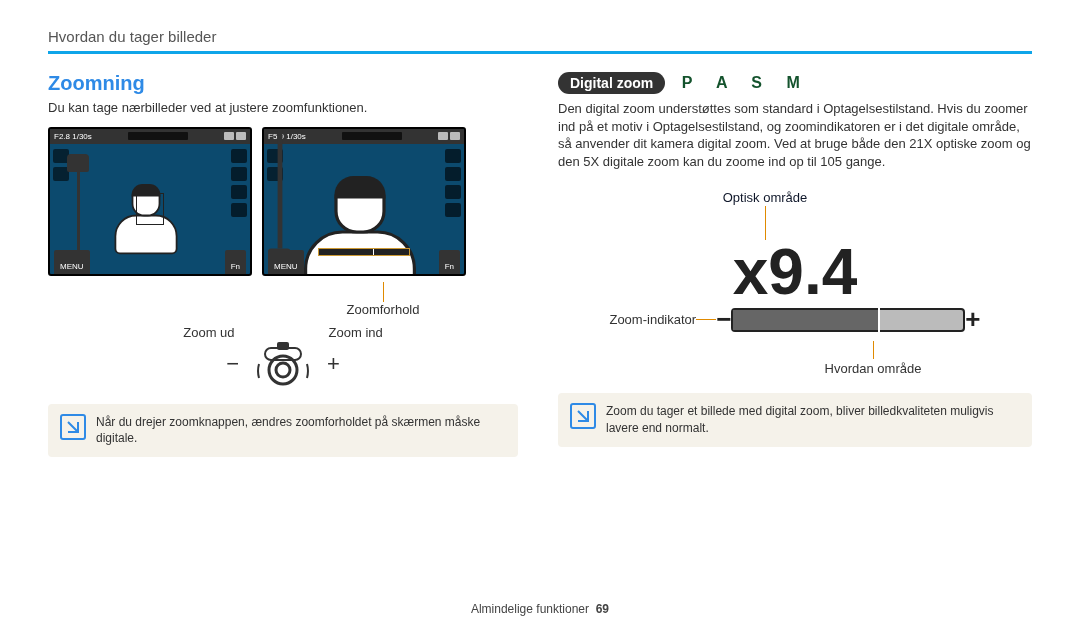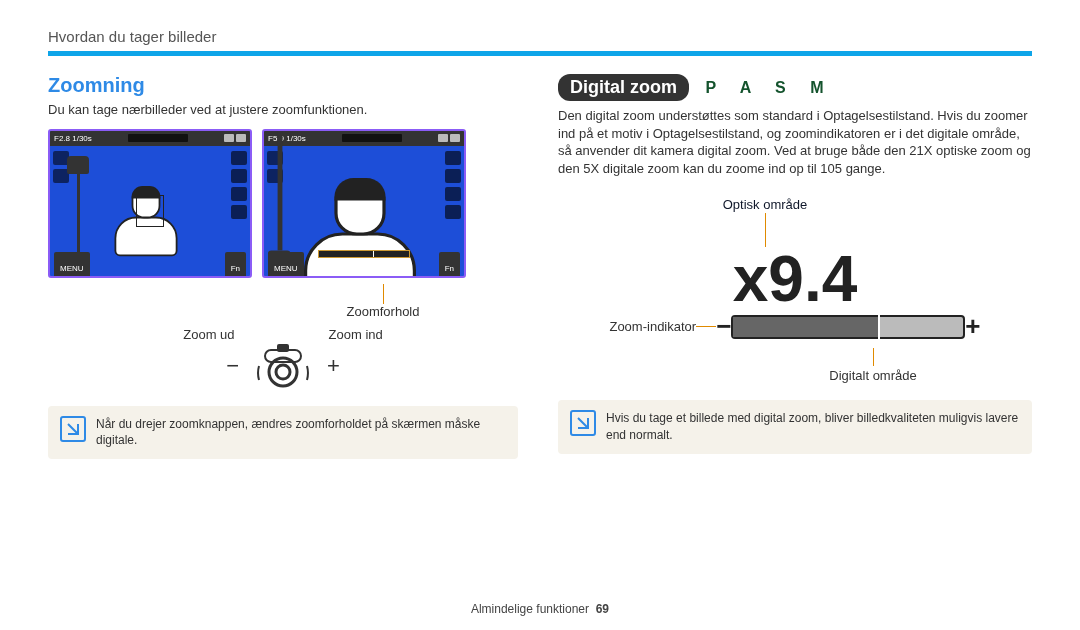--- a/index.html
+++ b/index.html
@@ -9,21 +9,21 @@
     background: #fff;
     width: 1080px;
     height: 630px;
     box-sizing: border-box;
     padding: 28px 48px 0 48px;
     position: relative;
   }
   .breadcrumb {
     font-size: 15px;
     color: #555;
-    border-bottom: 5px solid #0ea5e9;
+    border-bottom: 3px solid #0ea5e9;
     padding-bottom: 6px;
     margin-bottom: 18px;
   }
   .cols {
     display: flex;
     gap: 40px;
   }
   .col-left { flex: 0 0 470px; }
   .col-right { flex: 1; }
   h2.section {
@@ -41,23 +41,23 @@
 
   
   .screens {
     display: flex;
     gap: 10px;
     margin-bottom: 6px;
   }
   .screen {
     width: 200px;
     height: 145px;
-    border: 2px solid #8b5cf6;
+    border: 2px solid #000000;
     border-radius: 3px;
-    background: #1d4ed8;
+    background: #0c4a6e;
     position: relative;
     overflow: hidden;
   }
   .screen .topbar {
     height: 15px;
     background: #333;
     color: #fff;
     font-size: 8px;
     display: flex;
     align-items: center;
@@ -190,21 +190,21 @@
     display:flex;align-items:center;justify-content:center;
     color:#2e8ae6;font-weight:bold;flex-shrink:0;
   }
 
   
   .pill-dark{
     display:inline-block;
     background:#333;color:#fff;
     border-radius:12px;
     padding:3px 12px;
-    font-size:18px;font-weight:bold;
+    font-size:14px;font-weight:bold;
     vertical-align:middle;
   }
   .modes{
     display:inline-block;
     margin-left:12px;
     font-size:16px;font-weight:bold;color:#14532d;
     letter-spacing:10px;
     vertical-align:middle;
   }
   .big-zoom {
@@ -415,30 +415,30 @@
         <span class="lead"></span>
         <span class="minus">−</span>
         <span class="zbar">
             <span class="tick"></span>
           </span>
         <span class="plus">+</span>
       </div>
 
       <div class="dig-area">
         <div class="dig-leader-v"></div>
-        <span class="dig-label">Digitalt område</span>
+        <span class="dig-label">Hvordan område</span>
       </div>
     </div>
 
     <div class="note">
       <span class="icon">
         <svg width="14" height="14" viewBox="0 0 14 14">
             <path d="M2 2 L12 12 M12 2 L12 12 L2 12" stroke="#2e8ae6" stroke-width="2" fill="none"></path>
           </svg>
       </span>
-      <span>Hvis du tage et billede med digital zoom, bliver billedkvaliteten muligvis lavere end normalt.</span>
+      <span>Zoom du tager et billede med digital zoom, bliver billedkvaliteten muligvis lavere end normalt.</span>
     </div>
   </div>
 </div>
 
 <div class="footer">
   <span>Almindelige funktioner</span>&nbsp;&nbsp;<span class="pn">69</span>
 </div>
 
 </body></html>

